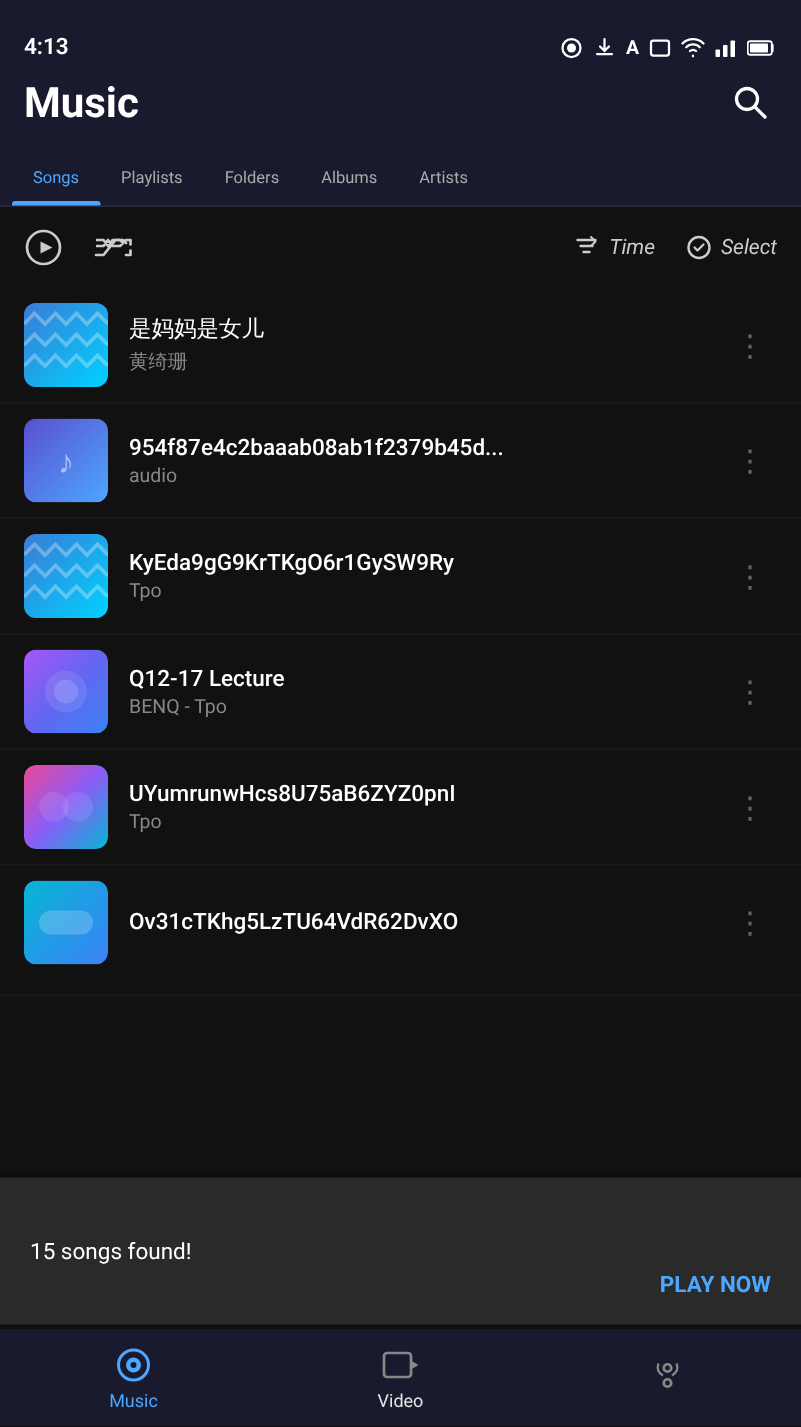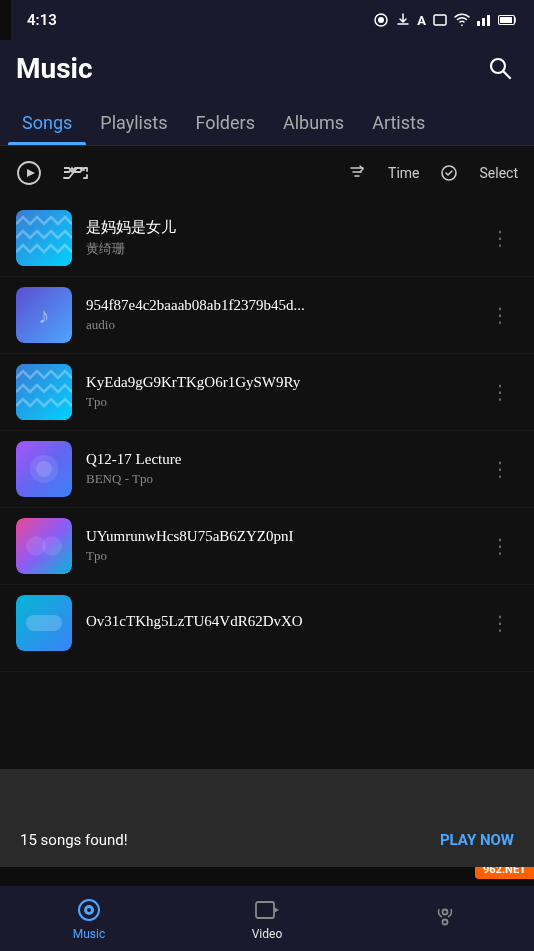--- a/index.html
+++ b/index.html
@@ -12,24 +12,23 @@
       color: #ffffff;
       overflow: hidden;
       position: relative;
     }
 
     
     .status-bar {
       background: #1a1a2e;
       height: 40px;
       display: flex;
-      align-items: center;
+      align-items: flex-end;
       justify-content: space-between;
       padding: 0 16px;
-      margin-left: 11px;
     }
     .status-time {
       font-size: 15px;
       font-weight: 600;
       color: #fff;
     }
     .status-icons {
       display: flex;
       align-items: center;
       gap: 6px;
@@ -63,21 +62,21 @@
 
     
     .tabs {
       background: #1a1a2e;
       display: flex;
       border-bottom: 1px solid #2a2a3e;
       padding: 0 8px;
     }
     .tab {
       padding: 12px 14px;
-      font-size: 18px;
+      font-size: 11px;
       color: #aaa;
       cursor: pointer;
       position: relative;
       white-space: nowrap;
     }
     .tab.active {
       color: #4da6ff;
     }
     .tab.active::after {
       content: '';
@@ -104,24 +103,25 @@
       gap: 20px;
     }
     .controls-right {
       display: flex;
       align-items: center;
       gap: 20px;
     }
     .ctrl-btn {
       display: flex;
       align-items: center;
-      gap: 22px;
+      gap: 6px;
       cursor: pointer;
       color: #ccc;
       font-size: 14px;
+      font-style: italic;
     }
 
     
     .song-list {
       background: #111;
       flex: 1;
       overflow-y: auto;
     }
     .song-item {
       display: flex;
@@ -134,21 +134,20 @@
     .song-thumb {
       width: 56px;
       height: 56px;
       border-radius: 8px;
       flex-shrink: 0;
       overflow: hidden;
     }
     .song-info {
       flex: 1;
       min-width: 0;
-      font-family: Liberation Serif, serif;
     }
     .song-title {
       font-size: 15px;
       font-weight: 500;
       color: #fff;
       white-space: nowrap;
       overflow: hidden;
       text-overflow: ellipsis;
     }
     .song-artist {
@@ -168,26 +167,26 @@
     .thumb-1 {
       background: linear-gradient(135deg, #3a7bd5, #3a9ad9);
       display: flex;
       align-items: center;
       justify-content: center;
     }
 
     
     .snackbar {
       position: absolute;
-      bottom: 84px;
+      bottom: 68px;
       left: 0;
       right: 0;
       background: #2a2a2a;
       display: flex;
-      align-items: flex-end;
+      align-items: center;
       justify-content: space-between;
       padding: 18px 20px;
       z-index: 100;
       gap: 35px;
     }
     .snackbar-text {
       font-size: 15px;
       color: #fff;
     }
     .snackbar-action {

